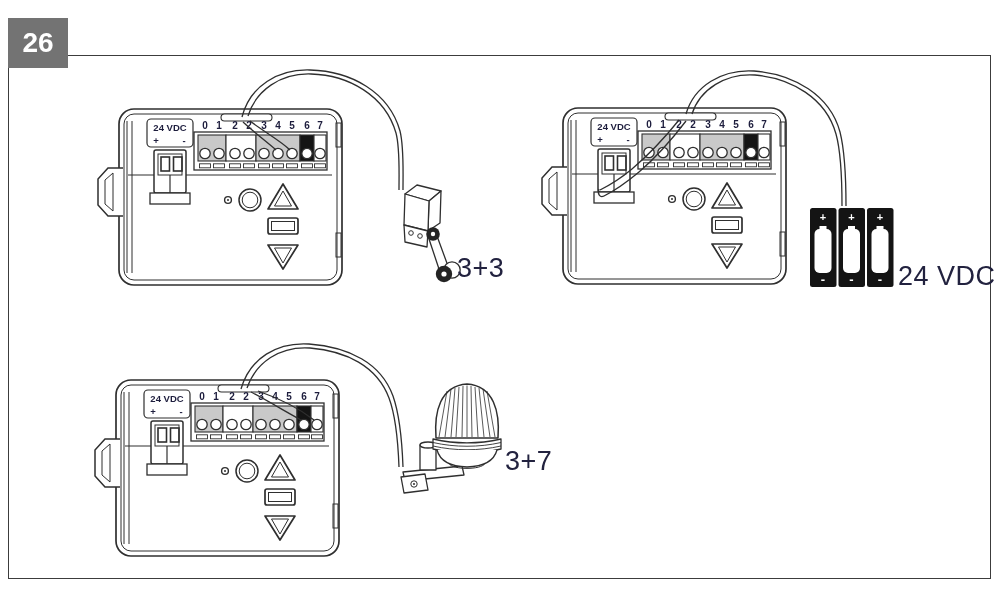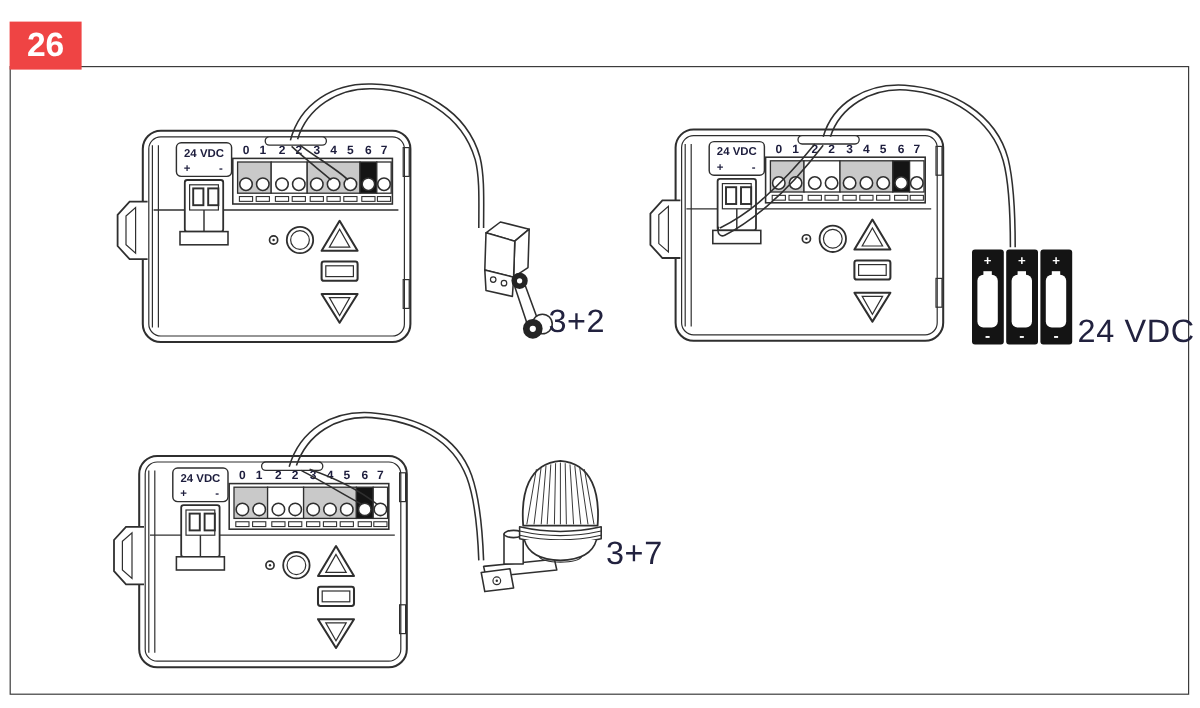--- a/index.html
+++ b/index.html
@@ -5,22 +5,22 @@
   html,body{margin:0;padding:0;}
   body{
     width:1000px;height:590px;position:relative;overflow:hidden;
     background:#ffffff;font-family:"Liberation Sans",sans-serif;
   }
   .frame{
     position:absolute;left:8px;top:55px;width:983px;height:524px;
     border:1.6px solid #3c3c3c;box-sizing:border-box;background:#fff;
   }
   .badge{
-    position:absolute;left:8px;top:18px;width:60px;height:40px;
-    background:#ef4444;color:#ffffff;display:flex;align-items:center;justify-content:center;
+    position:absolute;left:8px;top:18px;width:60px;height:50px;
+    background:#737373;color:#ffffff;display:flex;align-items:center;justify-content:center;
     font-size:28px;font-weight:bold;z-index:5;
   }
   .diagram{position:absolute;left:0;top:0;width:1000px;height:590px;z-index:2;}
   .ann{
     position:absolute;color:#22223f;font-size:27px;font-weight:normal;
     letter-spacing:0.5px;z-index:3;white-space:nowrap;
   }
   svg text{font-family:"Liberation Sans",sans-serif;}
   .tl{font-size:10px;font-weight:bold;fill:#1d1d3d;text-anchor:middle;stroke:none;}
   .pw{font-size:9.5px;font-weight:bold;fill:#1d1d3d;text-anchor:middle;stroke:none;}
@@ -204,15 +204,15 @@
     <path stroke-width="0.8" fill="none" d="M447,391 L439,437 M451,389 L445,437 M455,388 L451,437 M459,387 L456,437 M463,386 L462,437 M467,385.5 L467,437 M471,386 L472,437 M475,387 L478,437 M479,388 L484,437 M483,389 L490,437 M487,391 L495,437"></path>
     <path d="M433,439 C455,444 479,444 501,439 L501,449 C479,454 455,454 433,449 Z" stroke-width="1.3"></path>
     <path d="M433,442.5 C455,447.5 479,447.5 501,442.5" stroke-width="0.9" fill="none"></path>
     <path d="M433,446 C455,451 479,451 501,446" stroke-width="0.9" fill="none"></path>
     <path d="M437,450 C440,461 450,466.5 467,467 C484,466.5 494,461 497,450" stroke-width="1.3"></path>
     <path d="M449,463.5 C453,470 481,470 485,463.5" stroke-width="1" fill="none"></path>
   </g>
 </svg>
 </div>
 
-<span class="ann" style="left:457px;top:253px;">3+2</span>
+<span class="ann" style="left:457px;top:253px;">3+3</span>
 <span class="ann" style="left:898px;top:261px;">24 VDC</span>
 <span class="ann" style="left:505px;top:446px;">3+7</span>
 
 </body></html>

